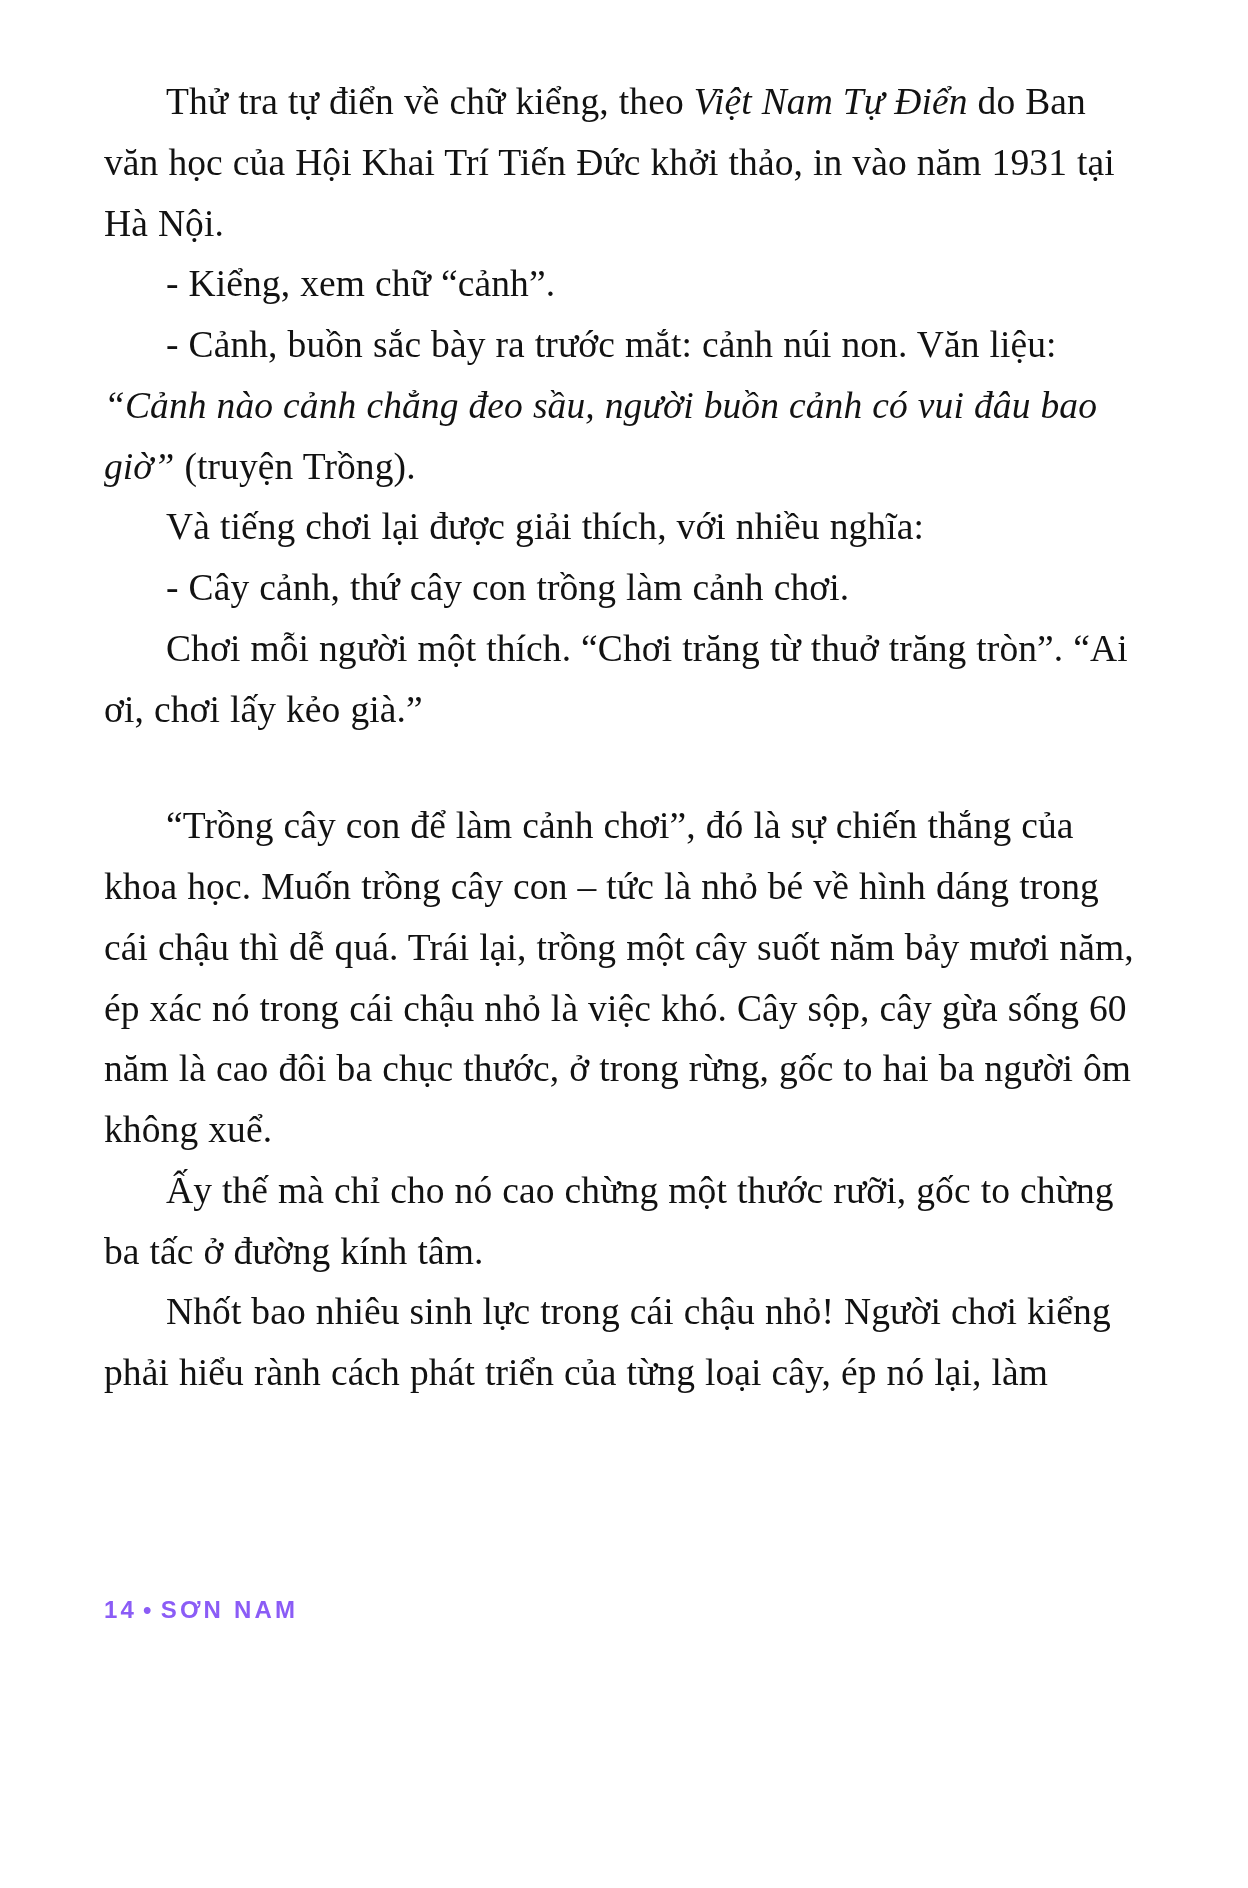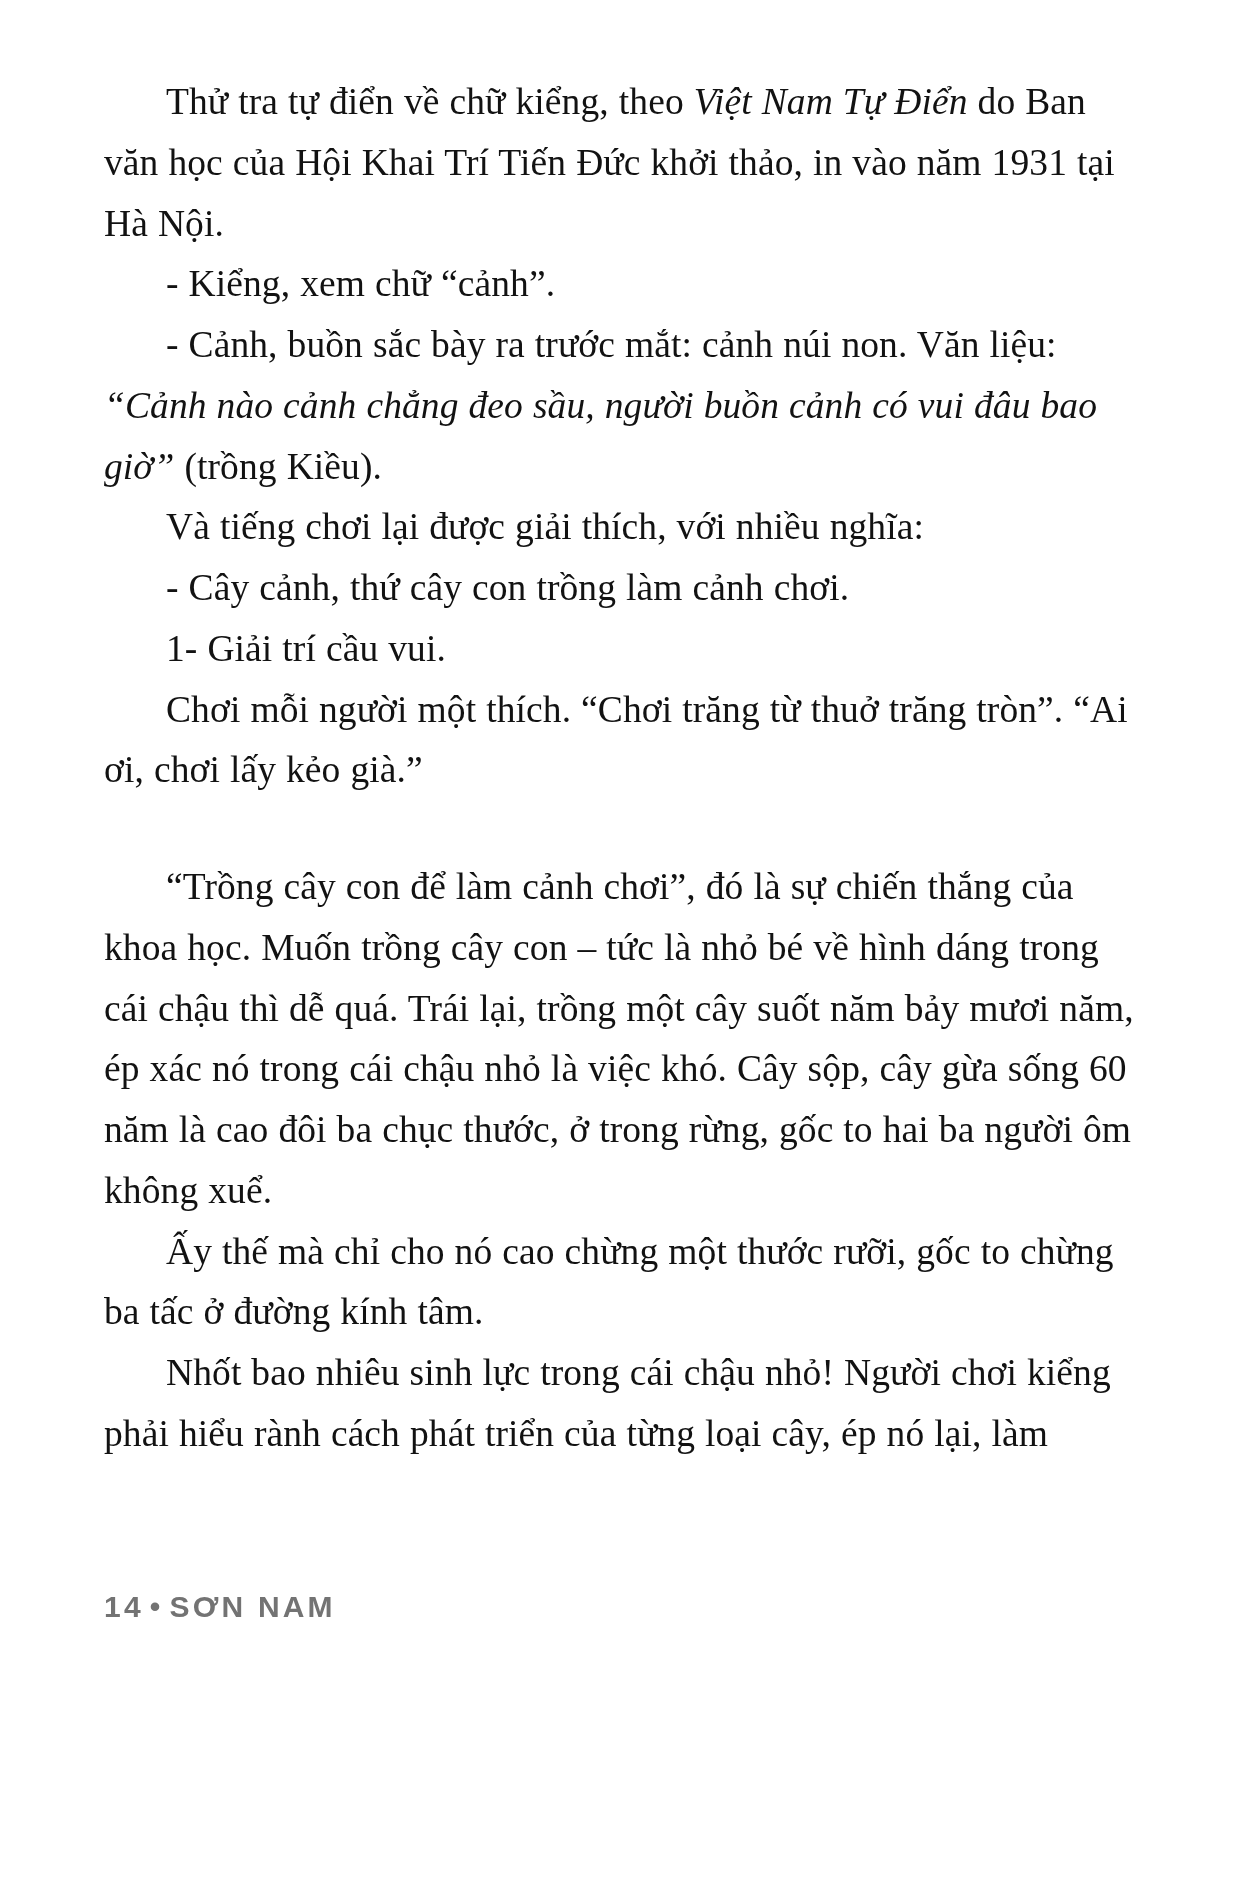--- a/index.html
+++ b/index.html
@@ -38,46 +38,45 @@
     height: 56px;
   }
   em, .ital {
     font-style: italic;
   }
   .footer {
     position: absolute;
     left: 104px;
     bottom: 52px;
     font-family: "Liberation Sans", sans-serif;
-    font-size: 30px;
+    font-size: 24px;
     letter-spacing: 3.2px;
-    color: #737373;
+    color: #8b5cf6;
     font-weight: 600;
   }
   .footer .dot {
     padding: 0 6px;
   }
 </style>
 </head>
 <body>
 
 <div class="page">
   <div class="body-text">
 
     <p class="para"><span>Thử tra tự điển về chữ kiểng, theo </span><span class="ital">Việt Nam Tự Điển</span><span> do Ban văn học của Hội Khai Trí Tiến Đức khởi thảo, in vào năm 1931 tại Hà Nội.</span></p>
 
     <p class="para">- Kiểng, xem chữ “cảnh”.</p>
 
-    <p class="para"><span>- Cảnh, buồn sắc bày ra trước mắt: cảnh núi non. Văn liệu: </span><span class="ital">“Cảnh nào cảnh chẳng đeo sầu, người buồn cảnh có vui đâu bao giờ”</span><span> (trồng Kiều).</span></p>
+    <p class="para"><span>- Cảnh, buồn sắc bày ra trước mắt: cảnh núi non. Văn liệu: </span><span class="ital">“Cảnh nào cảnh chẳng đeo sầu, người buồn cảnh có vui đâu bao giờ”</span><span> (truyện Trồng).</span></p>
 
     <p class="para">Và tiếng chơi lại được giải thích, với nhiều nghĩa:</p>
 
     <p class="para">- Cây cảnh, thứ cây con trồng làm cảnh chơi.</p>
 
-    <p class="para">1- Giải trí cầu vui.</p>
 
 
 
     <p class="para">Chơi mỗi người một thích. “Chơi trăng từ thuở trăng tròn”. “Ai ơi, chơi lấy kẻo già.”</p>
 
     <div class="spacer"></div>
 
     <p class="para">“Trồng cây con để làm cảnh chơi”, đó là sự chiến thắng của khoa học. Muốn trồng cây con – tức là nhỏ bé về hình dáng trong cái chậu thì dễ quá. Trái lại, trồng một cây suốt năm bảy mươi năm, ép xác nó trong cái chậu nhỏ là việc khó. Cây sộp, cây gừa sống 60 năm là cao đôi ba chục thước, ở trong rừng, gốc to hai ba người ôm không xuể.</p>
 
     <p class="para">Ấy thế mà chỉ cho nó cao chừng một thước rưỡi, gốc to chừng ba tấc ở đường kính tâm.</p>

